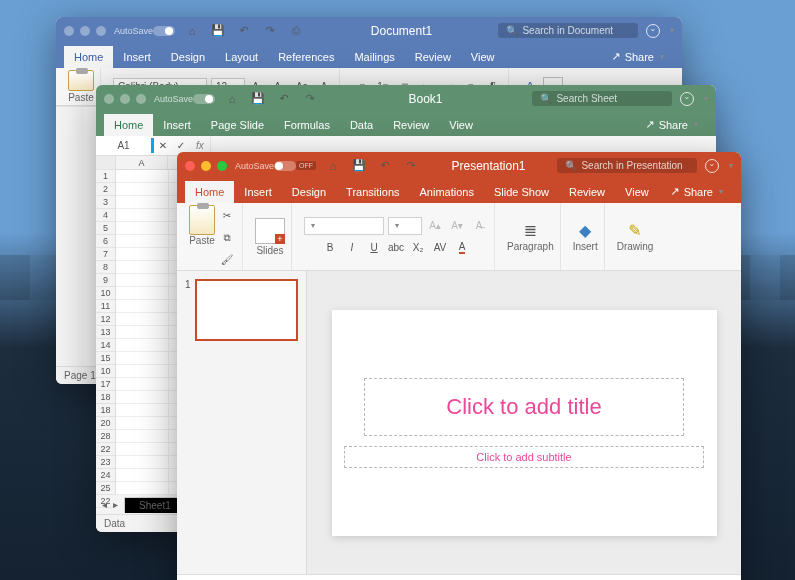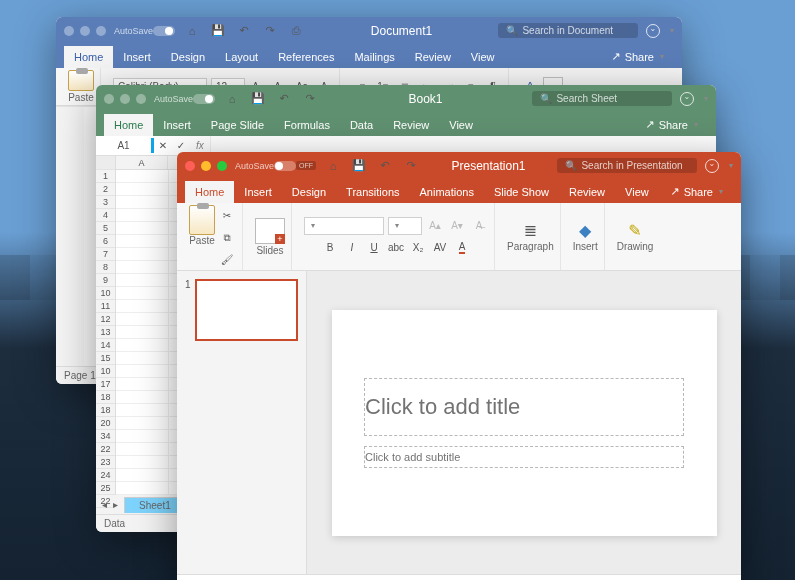--- a/index.html
+++ b/index.html
@@ -75,23 +75,23 @@
   
   #p-window .titlebar, #p-window .tabs { background:#c94a2b; }
   #p-window .ribbon { height:68px; align-items:stretch; }
   #p-window .body { background:#ececec; height:303px; display:flex; }
   .thumbs { width:130px; background:#f4f4f4; border-right:1px solid #ddd; padding:8px; }
   .thumb-wrap { display:flex; gap:4px; }
   .thumbnum { font-size:10px; color:#555; }
   .thumb { width:104px; height:62px; background:white; border:2px solid #c94a2b; }
   .slidearea { flex:1; display:flex; align-items:center; justify-content:center; padding:14px; }
   .slide { width:385px; height:226px; background:white; box-shadow:0 2px 8px rgba(0,0,0,.15); display:flex; flex-direction:column; align-items:center; justify-content:center; gap:10px; }
-  .ph { border:1px dashed #b8b8b8; text-align:left; color:#737373; }
+  .ph { border:1px dashed #b8b8b8; text-align:center; color:#ec4899; }
   .ph.title { width:320px; height:58px; font-size:22px; line-height:56px; }
-  .ph.sub   { width:320px; padding:4px 0; font-size:11px; }
+  .ph.sub   { width:360px; padding:4px 0; font-size:11px; }
   .notes { height:24px; background:white; border-top:1px solid #ddd; font-size:10px; color:#777; padding:4px 10px; }
 
   .caret{ font-size:8px; color:#888; margin-left:2px }
 </style>
 </head>
 <body>
 
 <div id="desktop"></div>
 
 <div id="w-window" class="window" style="left:56px; top:17px; width:626px;">
@@ -234,21 +234,21 @@
         <div>11</div>
         <div>12</div>
       <div>13</div>
         <div>14</div>
         <div>15</div>
       <div>10</div>
         <div>17</div>
         <div>18</div>
       <div>18</div>
         <div>20</div>
-        <div>34</div>
+        <div>28</div>
       <div>22</div>
         <div>23</div>
         <div>24</div>
       <div>25</div>
         <div>22</div>
     </div>
     <div class="cellsCol">
       <div class="colhdrs">
         <div>A</div>
           <div>B</div>
@@ -283,21 +283,21 @@
           <div class="r"></div>
           <div class="r"></div>
           <div class="r"></div>
           <div class="r"></div>
       </div>
     </div>
   </div>
   <div class="xltabs">
     <span>◂</span>
     <span>▸</span>
-    <span style="background:#7dd3fc;border:1px solid #ccc;border-bottom:none;padding:2px 14px">Sheet1</span>
+    <span style="background:#000000;border:1px solid #ccc;border-bottom:none;padding:2px 14px">Sheet1</span>
     <span>+</span>
   </div>
   <div class="status">
     <span>Data</span>
   </div>
 </div>
 
 <div id="p-window" class="window" style="left:177px; top:152px; width:564px;">
   <div class="titlebar">
     <div class="tl">

